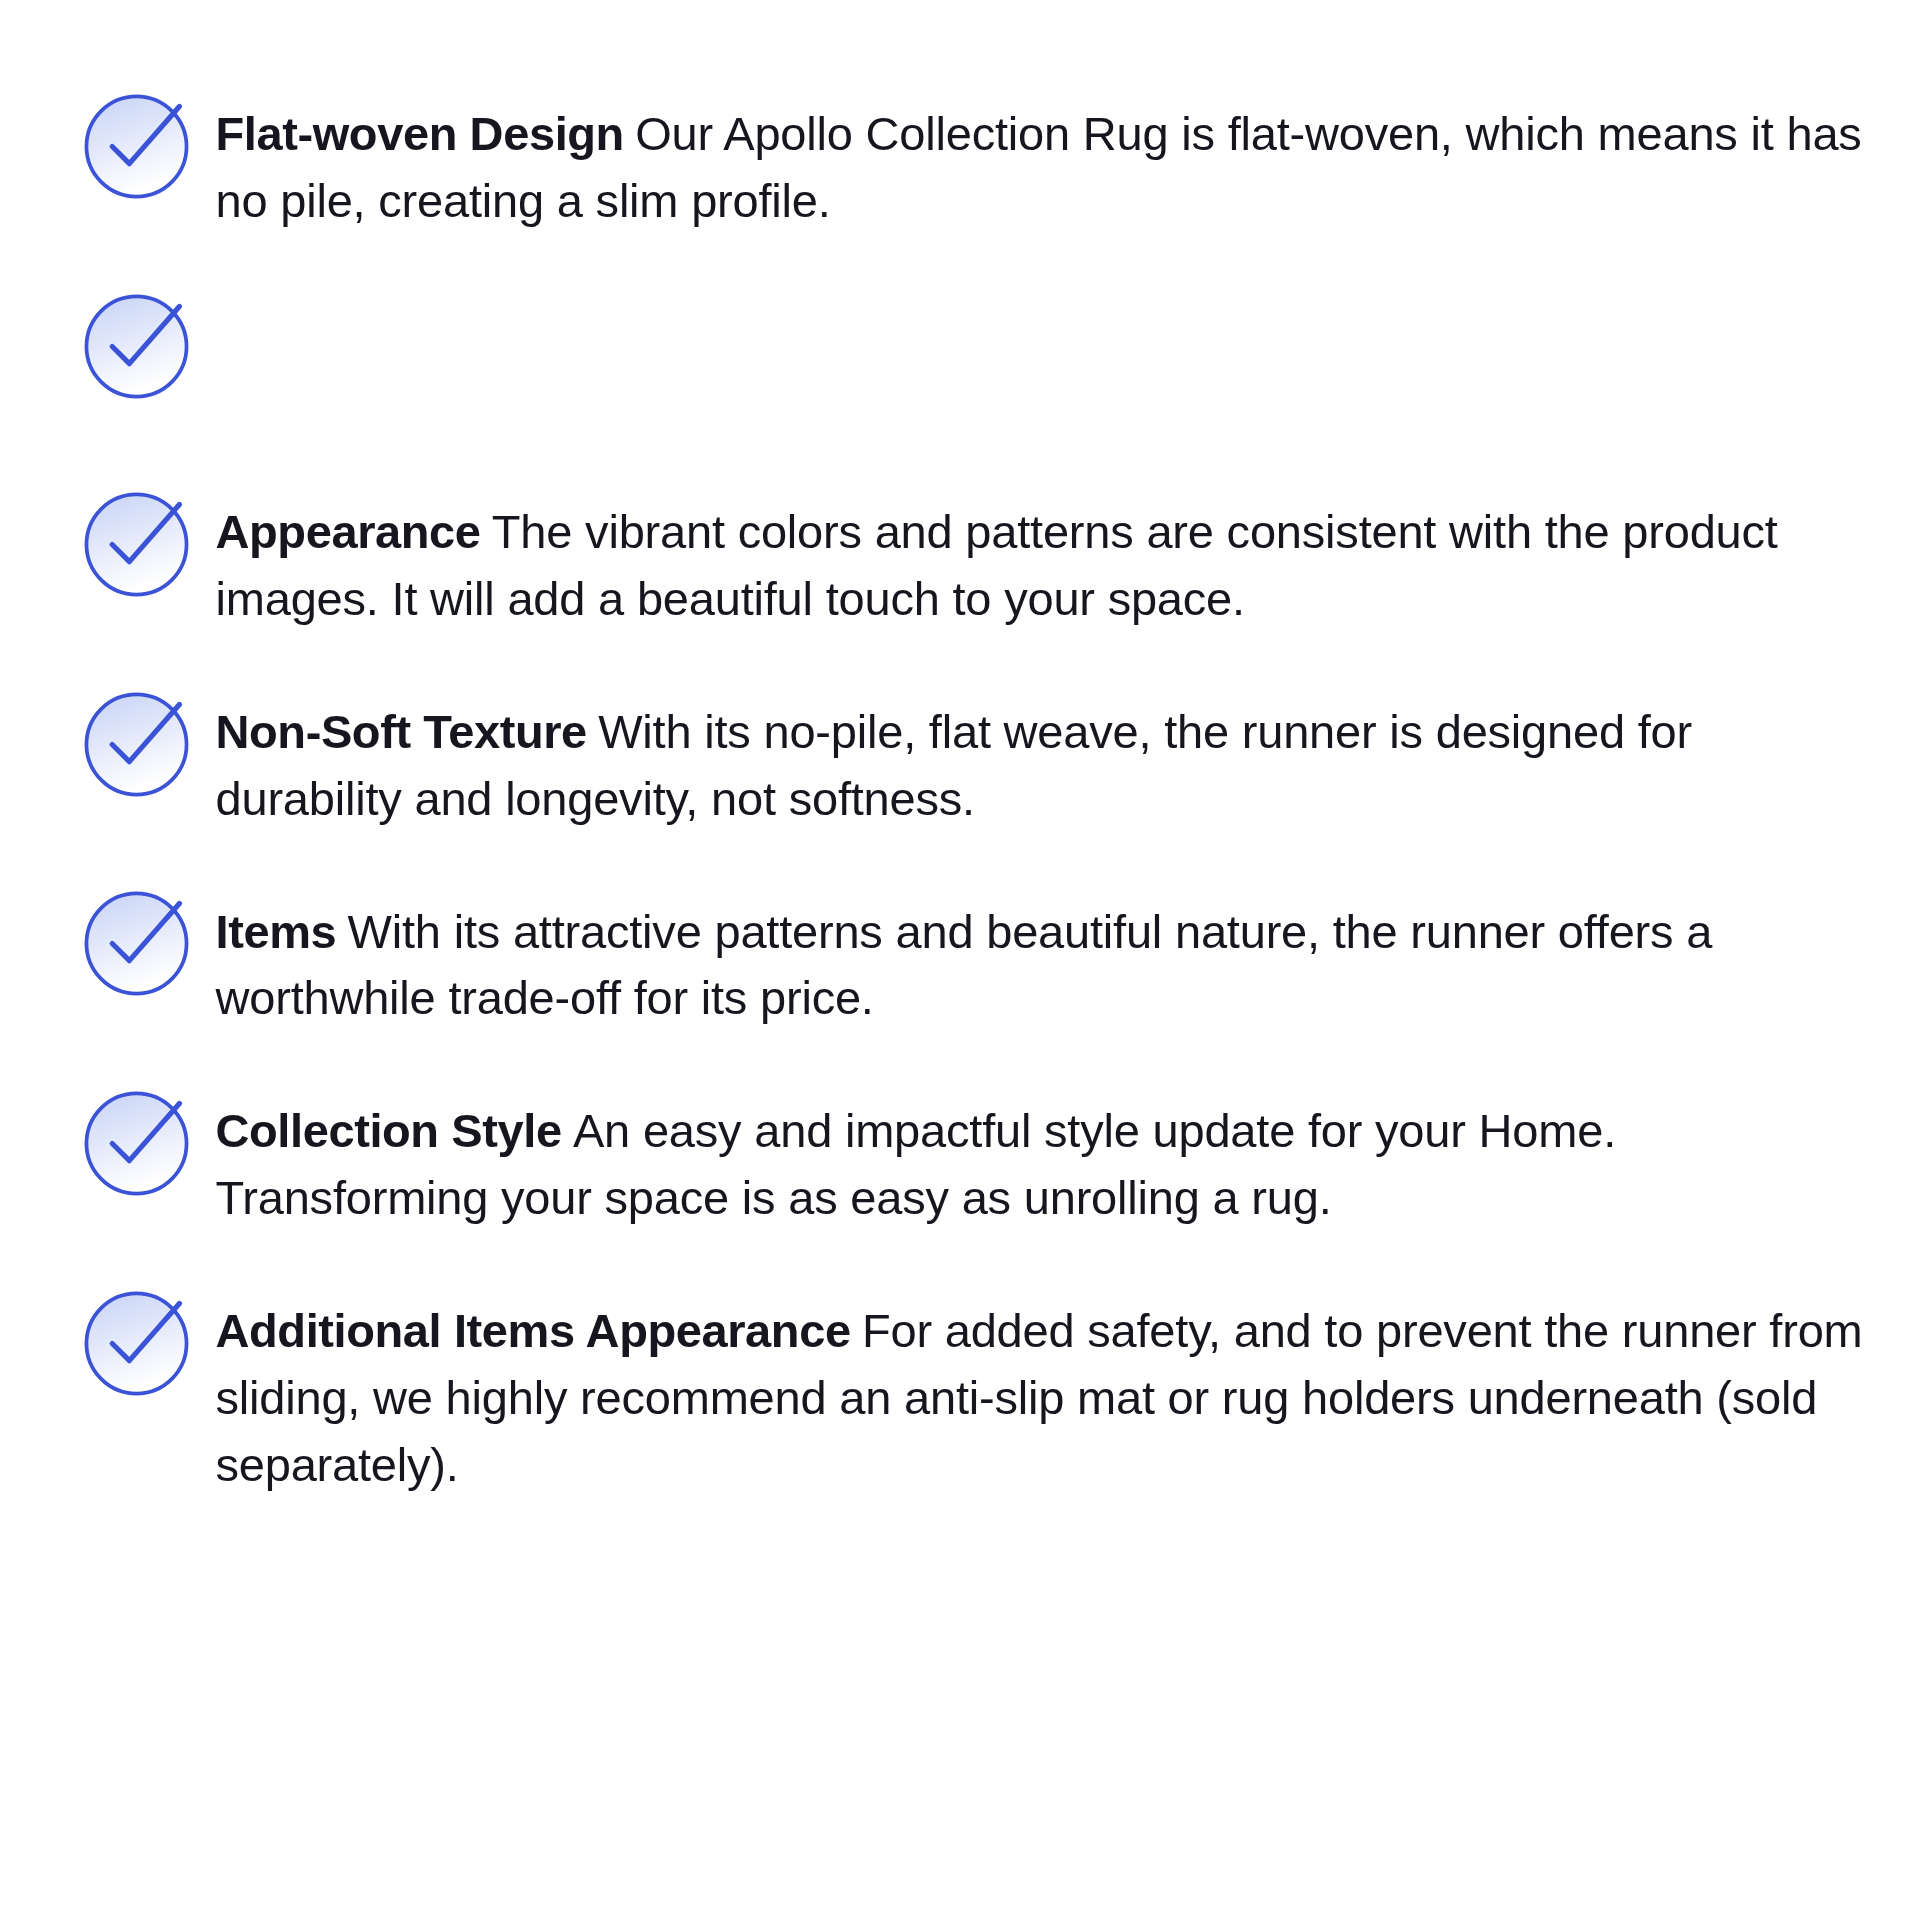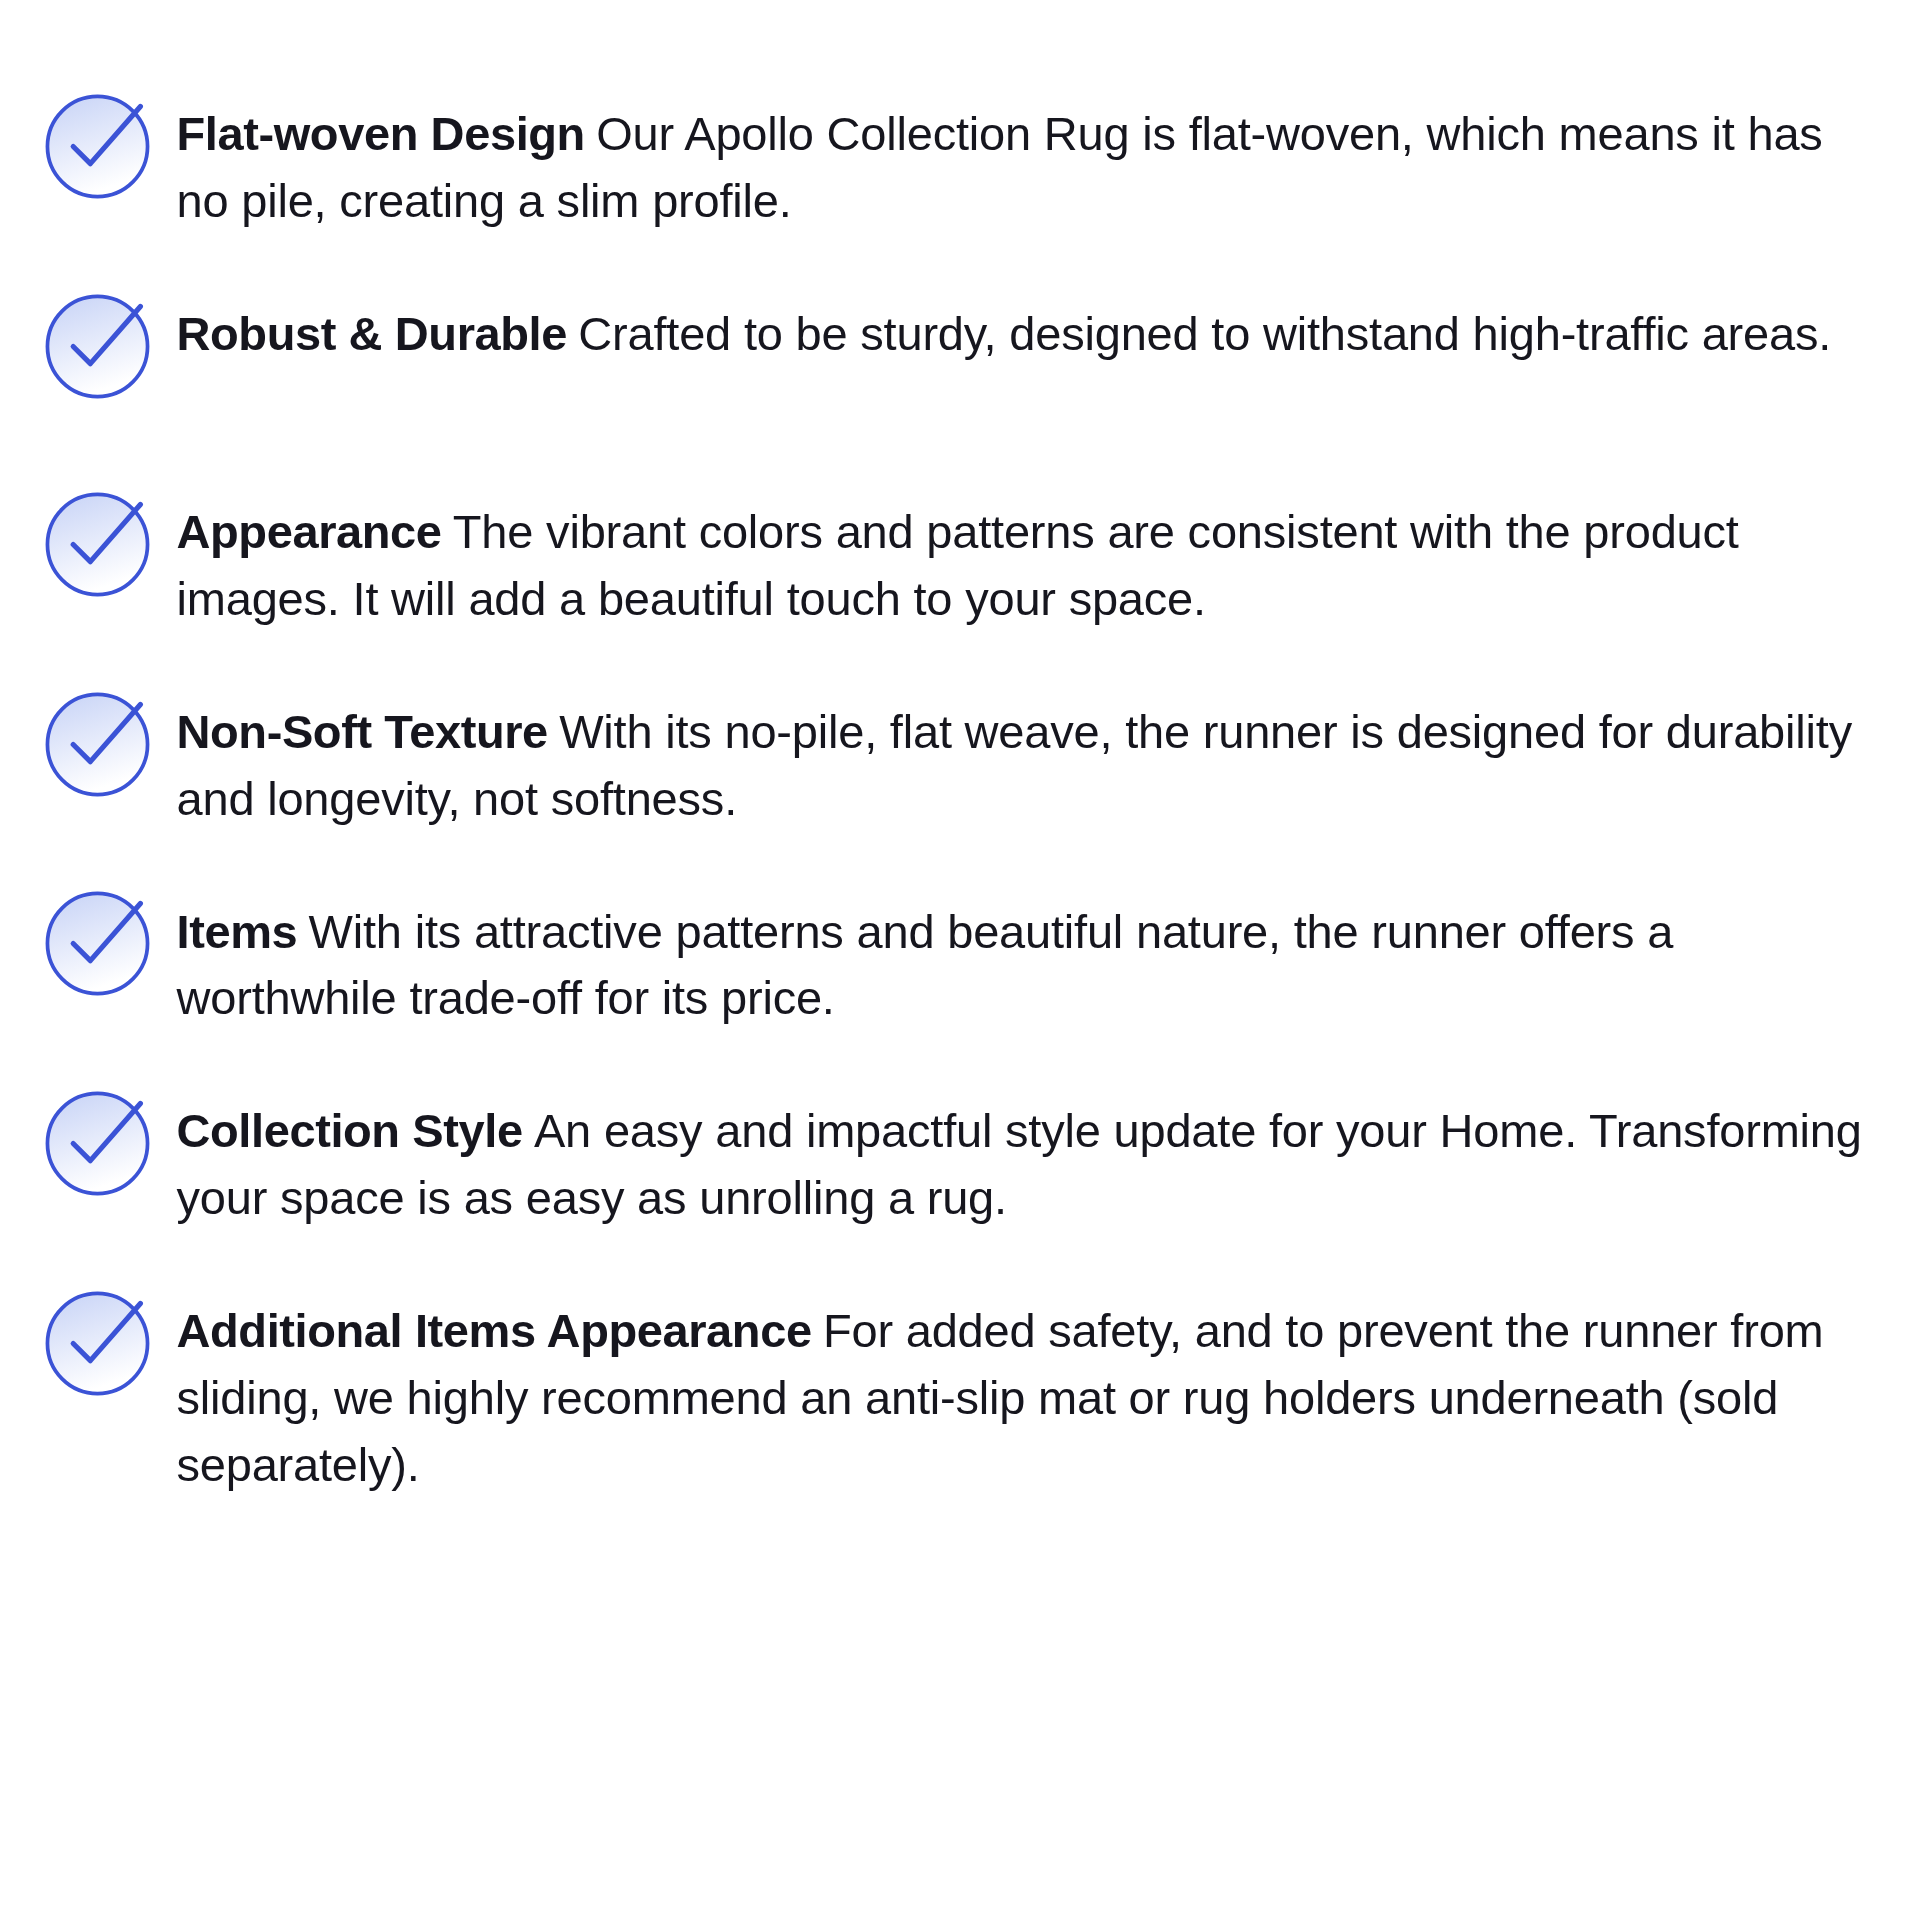--- a/index.html
+++ b/index.html
@@ -11,21 +11,21 @@
     width: 1928px;
     height: 1928px;
     font-family: "Liberation Sans", sans-serif;
     color: #1a1a22;
     overflow: hidden;
   }
   .feature-list {
     box-sizing: border-box;
     width: 1928px;
     height: 1928px;
-    padding: 90px 56px 38px 26px;
+    padding: 90px 56px 38px 65px;
     display: flex;
     flex-direction: column;
     gap: 0px;
   }
   .feature-item {
     display: flex;
     align-items: flex-start;
     margin-bottom: 55px;
   }
   .check-badge {
@@ -87,23 +87,20 @@
       <svg viewBox="0 0 100 100" xmlns="http://www.w3.org/2000/svg">
         <defs>
           <linearGradient id="g1" x1="0" y1="0" x2="0.35" y2="1">
             <stop offset="0%" stop-color="#c6d2f6"></stop>
             <stop offset="100%" stop-color="#ffffff"></stop>
           </linearGradient>
         </defs>
         <circle cx="50" cy="50" r="35" fill="url(#g1)" stroke="#3b53d6" stroke-width="2.6"></circle>
         <path d="M33 50 L45 62 L80 22" fill="none" stroke="#3b53d6" stroke-width="3.6" stroke-linecap="round" stroke-linejoin="round"></path>
       </svg>
-    </div>
-    <div class="feature-text">
-      <span class="feature-title">Robust &amp; Durable</span><span class="feature-gap"></span><span>Crafted to be sturdy, designed to withstand high-traffic areas.</span>
     </div>
   </div>
 
   <div class="feature-item">
     <div class="check-badge">
       <svg viewBox="0 0 100 100" xmlns="http://www.w3.org/2000/svg">
         <defs>
           <linearGradient id="g3" x1="0" y1="0" x2="0.35" y2="1">
             <stop offset="0%" stop-color="#c6d2f6"></stop>
             <stop offset="100%" stop-color="#ffffff"></stop>

